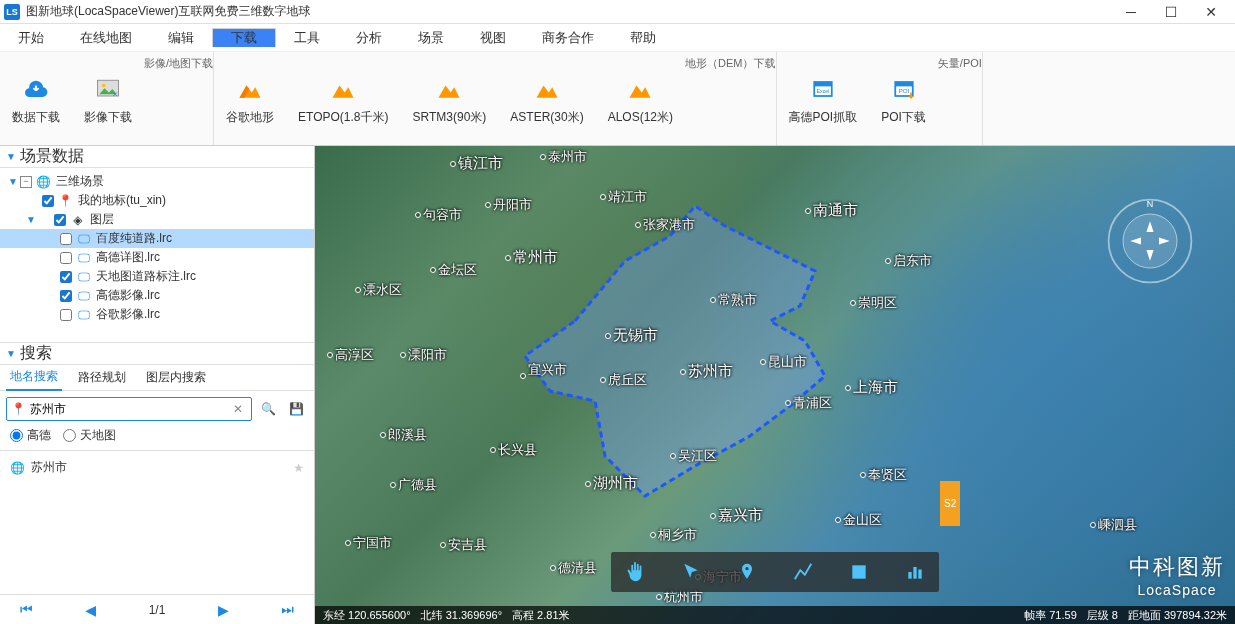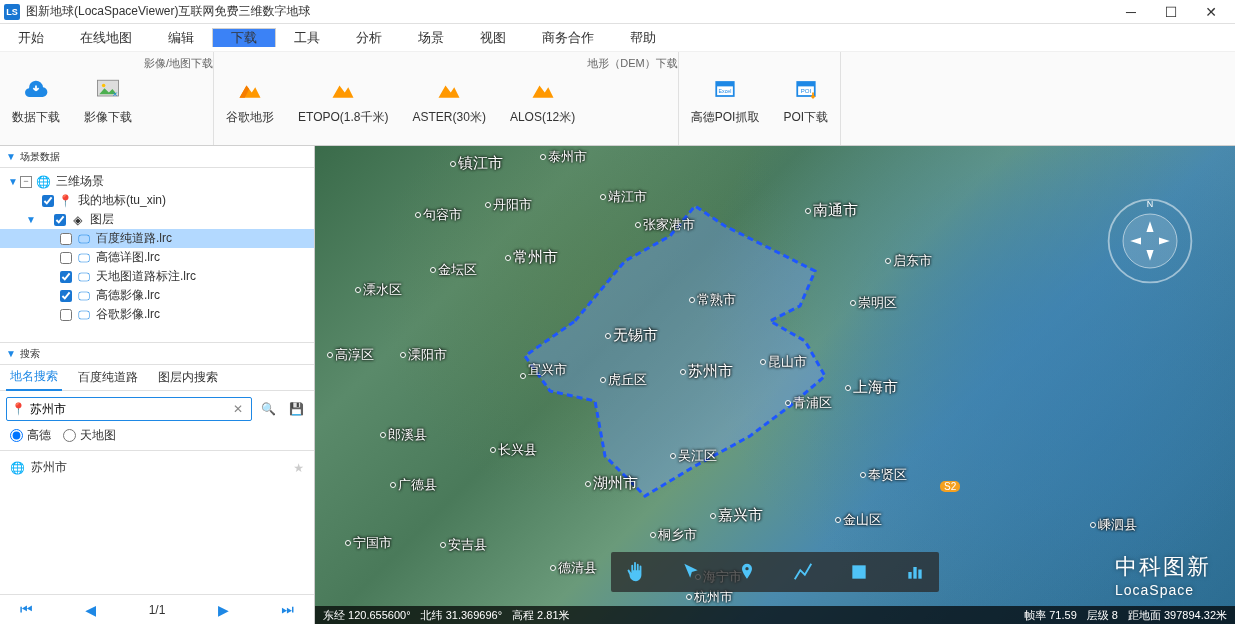--- a/index.html
+++ b/index.html
@@ -19,21 +19,21 @@
 .ribbon-group { display: flex; flex-direction: row; border-right: 1px solid #e0e0e0; padding: 2px 0 0; }
 .ribbon-group-buttons { display: flex; flex: 1; }
 .ribbon-button { display: flex; flex-direction: column; align-items: center; justify-content: center; padding: 4px 12px; font-size: 12px; cursor: default; gap: 4px; }
 .ribbon-icon { width: 32px; height: 32px; display: flex; align-items: center; justify-content: center; }
 .ribbon-group-label { text-align: center; font-size: 11px; color: #666; padding: 2px 0 4px; }
 
 .main { display: flex; height: 478px; }
 .sidebar { width: 315px; display: flex; flex-direction: column; border-right: 1px solid #ccc; }
 .panel-header { height: 22px; display: flex; align-items: center; padding: 0 6px; background: #fff; border-bottom: 1px solid #e0e0e0; }
 .panel-header .triangle { color: #1e88e5; margin-right: 4px; font-size: 10px; }
-.panel-header span.title { font-size: 10px; }
+.panel-header span.title { font-size: 16px; }
 
 .tree { padding: 4px 0; overflow: auto; flex: 0 0 auto; height: 175px; border-bottom: 1px solid #e0e0e0; }
 .tree-row { display: flex; align-items: center; height: 19px; padding: 0 8px; font-size: 12px; cursor: default; white-space: nowrap; }
 .tree-row.selected { background: #b3d9ff; }
 .tree-toggle { width: 12px; height: 12px; border: 1px solid #888; display: inline-flex; align-items: center; justify-content: center; font-size: 9px; line-height: 1; margin-right: 4px; color: #666; }
 .tree-toggle.spacer { border: none; }
 .tree-chk { width: 12px; height: 12px; margin-right: 4px; accent-color: #1976d2; }
 .tree-icon { width: 16px; height: 16px; margin-right: 4px; display: inline-flex; align-items: center; justify-content: center; }
 .tree-caret { color: #1e88e5; margin-right: 2px; font-size: 10px; }
 
@@ -63,30 +63,30 @@
 
 .mapview { flex: 1; position: relative; background: linear-gradient(135deg, #3a6b4a 0%, #5a8a6a 20%, #4a7a5a 35%, #6a9a7a 50%, #4a8aad 65%, #3a7a9d 80%, #2a6a8d 100%); overflow: hidden; }
 .mapview::before { content: ""; position: absolute; inset: 0; background:
   radial-gradient(circle at 75% 35%, rgba(60,130,180,0.6) 0%, transparent 40%),
   radial-gradient(circle at 85% 60%, rgba(50,120,170,0.5) 0%, transparent 35%),
   radial-gradient(circle at 30% 30%, rgba(90,130,80,0.4) 0%, transparent 30%);
 }
 .map-label { position: absolute; color: #fff; font-size: 13px; text-shadow: 0 0 3px #000, 0 0 3px #000; display: flex; align-items: center; gap: 2px; pointer-events: none; }
 .map-label.city { font-size: 15px; font-weight: 500; }
 .map-label .dot { display: inline-block; width: 6px; height: 6px; border: 1px solid #fff; border-radius: 50%; background: rgba(0,0,0,0.3); }
-.map-road { position: absolute; color: #fff; background: #f4a020; padding: 0 4px; font-size: 10px; border-radius: 5px; }
+.map-road { position: absolute; color: #fff; background: #f4a020; padding: 17px 4px; font-size: 10px; border-radius: 0; }
 .region-poly { position: absolute; pointer-events: none; }
 
 .nav-widget { position: absolute; top: 50px; right: 40px; width: 90px; height: 90px; }
 .nav-widget svg { width: 100%; height: 100%; }
 
 .bottom-toolbar { position: absolute; bottom: 32px; left: 50%; transform: translateX(-50%); background: rgba(40,40,40,0.75); display: flex; padding: 6px 10px; gap: 28px; border-radius: 2px; }
 .bt-icon { width: 28px; height: 28px; color: #4fc3f7; display: flex; align-items: center; justify-content: center; cursor: default; }
 
-.logo { position: absolute; bottom: 26px; right: 24px; text-align: left; color: #fff; text-shadow: 0 0 4px rgba(0,0,0,0.5); }
+.logo { position: absolute; bottom: 26px; right: 10px; text-align: center; color: #fff; text-shadow: 0 0 4px rgba(0,0,0,0.5); }
 .logo .cn { font-size: 22px; font-weight: 300; letter-spacing: 2px; }
 .logo .en { font-size: 14px; letter-spacing: 1px; }
 
 .statusbar { position: absolute; bottom: 0; left: 0; right: 0; height: 18px; background: rgba(0,0,0,0.7); color: #fff; font-size: 11px; display: flex; align-items: center; padding: 0 8px; justify-content: space-between; }
 .statusbar .left, .statusbar .right { display: flex; gap: 10px; }
 
 svg.ico { width: 28px; height: 28px; }
 </style>
 </head>
 <body>
@@ -158,20 +158,28 @@
             </svg>
           </div>
           <span>ETOPO(1.8千米)</span>
         </div>
         <div class="ribbon-button">
           <div class="ribbon-icon">
             <svg class="ico" viewBox="0 0 32 32">
               <path d="M4 26l8-14 6 8 4-6 6 12z" fill="#ff9800"></path>
             </svg>
           </div>
+          <span>SRTM3(90米)</span>
+        </div>
+        <div class="ribbon-button">
+          <div class="ribbon-icon">
+            <svg class="ico" viewBox="0 0 32 32">
+              <path d="M4 26l8-14 6 8 4-6 6 12z" fill="#ff9800"></path>
+            </svg>
+          </div>
           <span>ASTER(30米)</span>
         </div>
         <div class="ribbon-button">
           <div class="ribbon-icon">
             <svg class="ico" viewBox="0 0 32 32">
               <path d="M4 26l8-14 6 8 4-6 6 12z" fill="#ff9800"></path>
             </svg>
           </div>
           <span>ALOS(12米)</span>
         </div>
@@ -195,20 +203,21 @@
             <svg class="ico" viewBox="0 0 32 32">
               <rect x="6" y="8" width="20" height="16" fill="#fff" stroke="#1e88e5" stroke-width="2"></rect>
               <rect x="6" y="8" width="20" height="5" fill="#1e88e5"></rect>
               <text x="16" y="21" text-anchor="middle" font-size="7" fill="#1e88e5">POI</text>
               <path d="M24 20v6m-2-2l2 2 2-2" stroke="#ff9800" stroke-width="2" fill="none"></path>
             </svg>
           </div>
           <span>POI下载</span>
         </div>
       </div>
+      <div class="ribbon-group-label">矢量/POI</div>
     </div>
   </div>
 
 <div class="main">
   <div class="sidebar">
     <div class="panel-header">
       <span class="triangle">▼</span>
       <span class="title">场景数据</span>
     </div>
     <div class="tree" id="tree">
@@ -262,21 +271,21 @@
           <span>谷歌影像.lrc</span>
         </div>
       </div>
 
     <div class="panel-header">
       <span class="triangle">▼</span>
       <span class="title">搜索</span>
     </div>
     <div class="search-tabs" id="search-tabs">
         <div class="search-tab active">地名搜索</div>
-        <div class="search-tab">百度纯道路</div>
+        <div class="search-tab">路径规划</div>
         <div class="search-tab">图层内搜索</div>
       </div>
     <div class="search-input-row">
       <div class="search-box">
         <span class="search-pin">📍</span>
         <input type="text" value="苏州市" style="">
         <span class="search-clear">✕</span>
       </div>
       <span class="search-action">🔍</span>
       <span class="search-action">💾</span>
@@ -312,21 +321,21 @@
         <div class="map-label" style="left: 225px; top: 2px;"><span class="dot"></span>泰州市</div>
         <div class="map-label" style="left: 285px; top: 42px;"><span class="dot"></span>靖江市</div>
         <div class="map-label" style="left: 100px; top: 60px;"><span class="dot"></span>句容市</div>
         <div class="map-label" style="left: 170px; top: 50px;"><span class="dot"></span>丹阳市</div>
         <div class="map-label city" style="left: 490px; top: 55px;"><span class="dot"></span>南通市</div>
         <div class="map-label" style="left: 320px; top: 70px;"><span class="dot"></span>张家港市</div>
         <div class="map-label city" style="left: 190px; top: 102px;"><span class="dot"></span>常州市</div>
         <div class="map-label" style="left: 570px; top: 106px;"><span class="dot"></span>启东市</div>
         <div class="map-label" style="left: 115px; top: 115px;"><span class="dot"></span>金坛区</div>
         <div class="map-label" style="left: 40px; top: 135px;"><span class="dot"></span>溧水区</div>
-        <div class="map-label" style="left: 374px; top: 145px; font-family: Liberation Serif, serif;"><span class="dot"></span>常熟市</div>
+        <div class="map-label" style="left: 395px; top: 145px; font-family: Liberation Serif, serif;"><span class="dot"></span>常熟市</div>
         <div class="map-label" style="left: 535px; top: 148px;"><span class="dot"></span>崇明区</div>
         <div class="map-label city" style="left: 290px; top: 180px;"><span class="dot"></span>无锡市</div>
         <div class="map-label" style="left: 85px; top: 200px;"><span class="dot"></span>溧阳市</div>
         <div class="map-label" style="left: 12px; top: 200px;"><span class="dot"></span>高淳区</div>
         <div class="map-label" style="left: 445px; top: 207px;"><span class="dot"></span>昆山市</div>
         <div class="map-label" style="left: 205px; top: 215px; align-items: flex-end;"><span class="dot"></span>宜兴市</div>
         <div class="map-label city" style="left: 365px; top: 216px;"><span class="dot"></span>苏州市</div>
         <div class="map-label" style="left: 285px; top: 225px;"><span class="dot"></span>虎丘区</div>
         <div class="map-label city" style="left: 530px; top: 232px;"><span class="dot"></span>上海市</div>
         <div class="map-label" style="left: 65px; top: 280px;"><span class="dot"></span>郎溪县</div>
@@ -337,21 +346,21 @@
         <div class="map-label" style="left: 75px; top: 330px;"><span class="dot"></span>广德县</div>
         <div class="map-label" style="left: 545px; top: 320px;"><span class="dot"></span>奉贤区</div>
         <div class="map-label city" style="left: 395px; top: 360px;"><span class="dot"></span>嘉兴市</div>
         <div class="map-label" style="left: 520px; top: 365px;"><span class="dot"></span>金山区</div>
         <div class="map-label" style="left: 335px; top: 380px;"><span class="dot"></span>桐乡市</div>
         <div class="map-label" style="left: 30px; top: 388px;"><span class="dot"></span>宁国市</div>
         <div class="map-label" style="left: 775px; top: 370px;"><span class="dot"></span>嵊泗县</div>
         <div class="map-label" style="left: 125px; top: 390px;"><span class="dot"></span>安吉县</div>
         <div class="map-label" style="left: 235px; top: 413px;"><span class="dot"></span>德清县</div>
         <div class="map-label" style="left: 380px; top: 422px;"><span class="dot"></span>海宁市</div>
-        <div class="map-label" style="left: 371px; top: 442px;"><span class="dot"></span>杭州市</div>
+        <div class="map-label" style="left: 341px; top: 442px;"><span class="dot"></span>杭州市</div>
         <div class="map-road" style="left: 625px; top: 335px;">S2</div>
       </div>
     <div class="nav-widget">
       <svg viewBox="0 0 100 100">
         <circle cx="50" cy="50" r="46" fill="none" stroke="rgba(255,255,255,0.5)" stroke-width="2"></circle>
         <circle cx="50" cy="50" r="30" fill="rgba(255,255,255,0.15)" stroke="rgba(255,255,255,0.6)"></circle>
         <polygon points="50,28 46,40 54,40" fill="#fff"></polygon>
         <polygon points="50,72 46,60 54,60" fill="#fff"></polygon>
         <polygon points="28,50 40,46 40,54" fill="#fff"></polygon>
         <polygon points="72,50 60,46 60,54" fill="#fff"></polygon>

